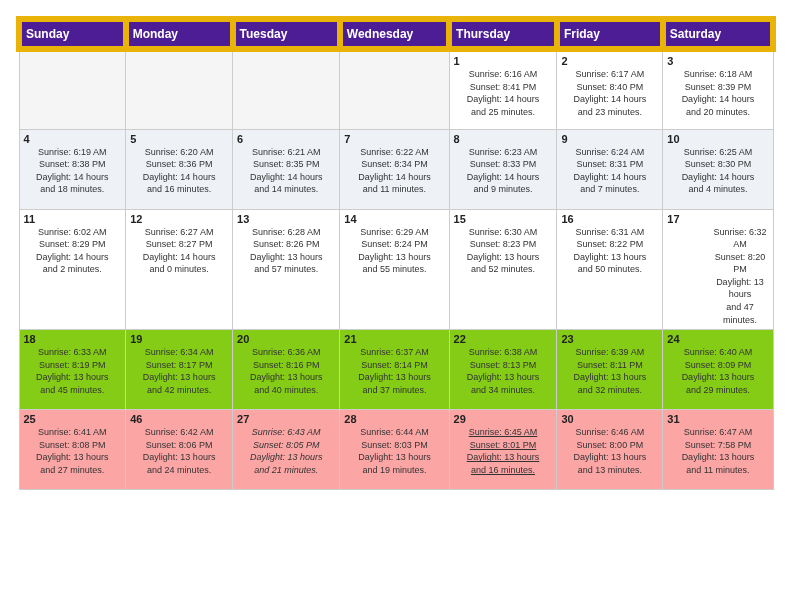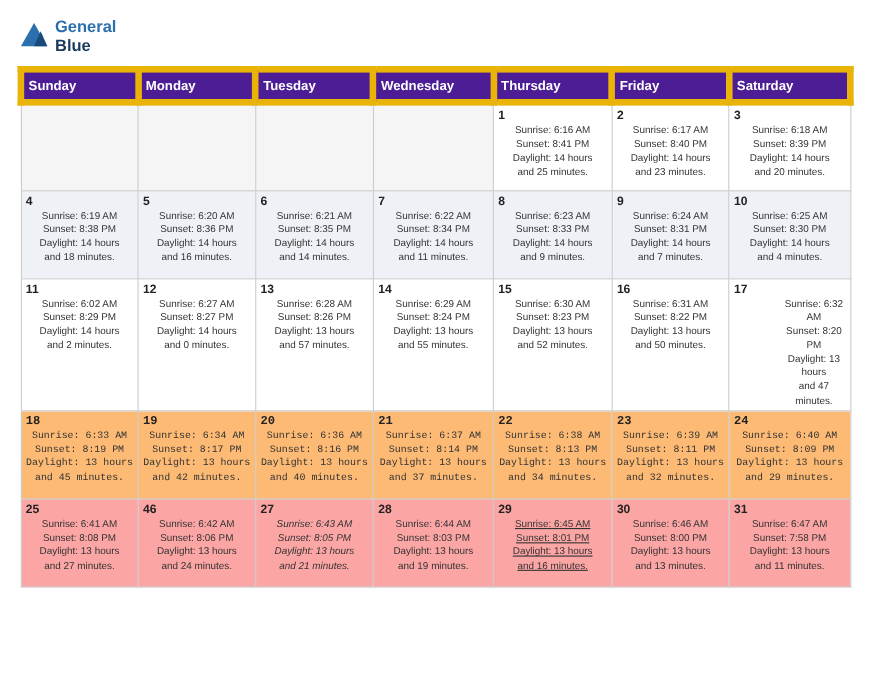--- a/index.html
+++ b/index.html
@@ -75,44 +75,28 @@
     }
     .day-info {
       color: #333;
       font-size: 9px;
       line-height: 1.4;
       text-align: center;
     }
     .row-0 td { background: #fff; }
     .row-1 td { background: #eef2f7; }
     .row-2 td { background: #fff; }
-    .row-3 td { background: #fdba74; font-family: Liberation Mono, monospace; }
+    .row-3 td { background: #84cc16; }
     .row-4 td { background: #fca5a5; }
     td.empty { background: #f5f5f5 !important; }
   </style>
 </head>
 <body>
 
 <div class="page">
-  <div class="header">
-    <div class="logo">
-      <svg class="logo-icon" viewBox="0 0 40 40">
-        <polygon points="20,4 36,32 4,32" fill="#2c6fad"></polygon>
-        <polygon points="28,14 36,32 20,32" fill="#1a4a7a"></polygon>
-      </svg>
-      <div>
-        <div style="font-size:15px;font-weight:bold;color:#2c6fad;">General</div>
-        <div style="font-size:15px;font-weight:bold;color:#1a3a5c;">Blue</div>
-      </div>
-    </div>
-    <div class="title-area">
-      <div class="month-title"></div>
-      <div class="subtitle"></div>
-    </div>
-  </div>
 
   <table class="calendar">
     <thead>
       <tr>
       <th>Sunday</th>
           <th>Monday</th>
           <th>Tuesday</th>
           <th>Wednesday</th>
           <th>Thursday</th>
           <th>Friday</th>

